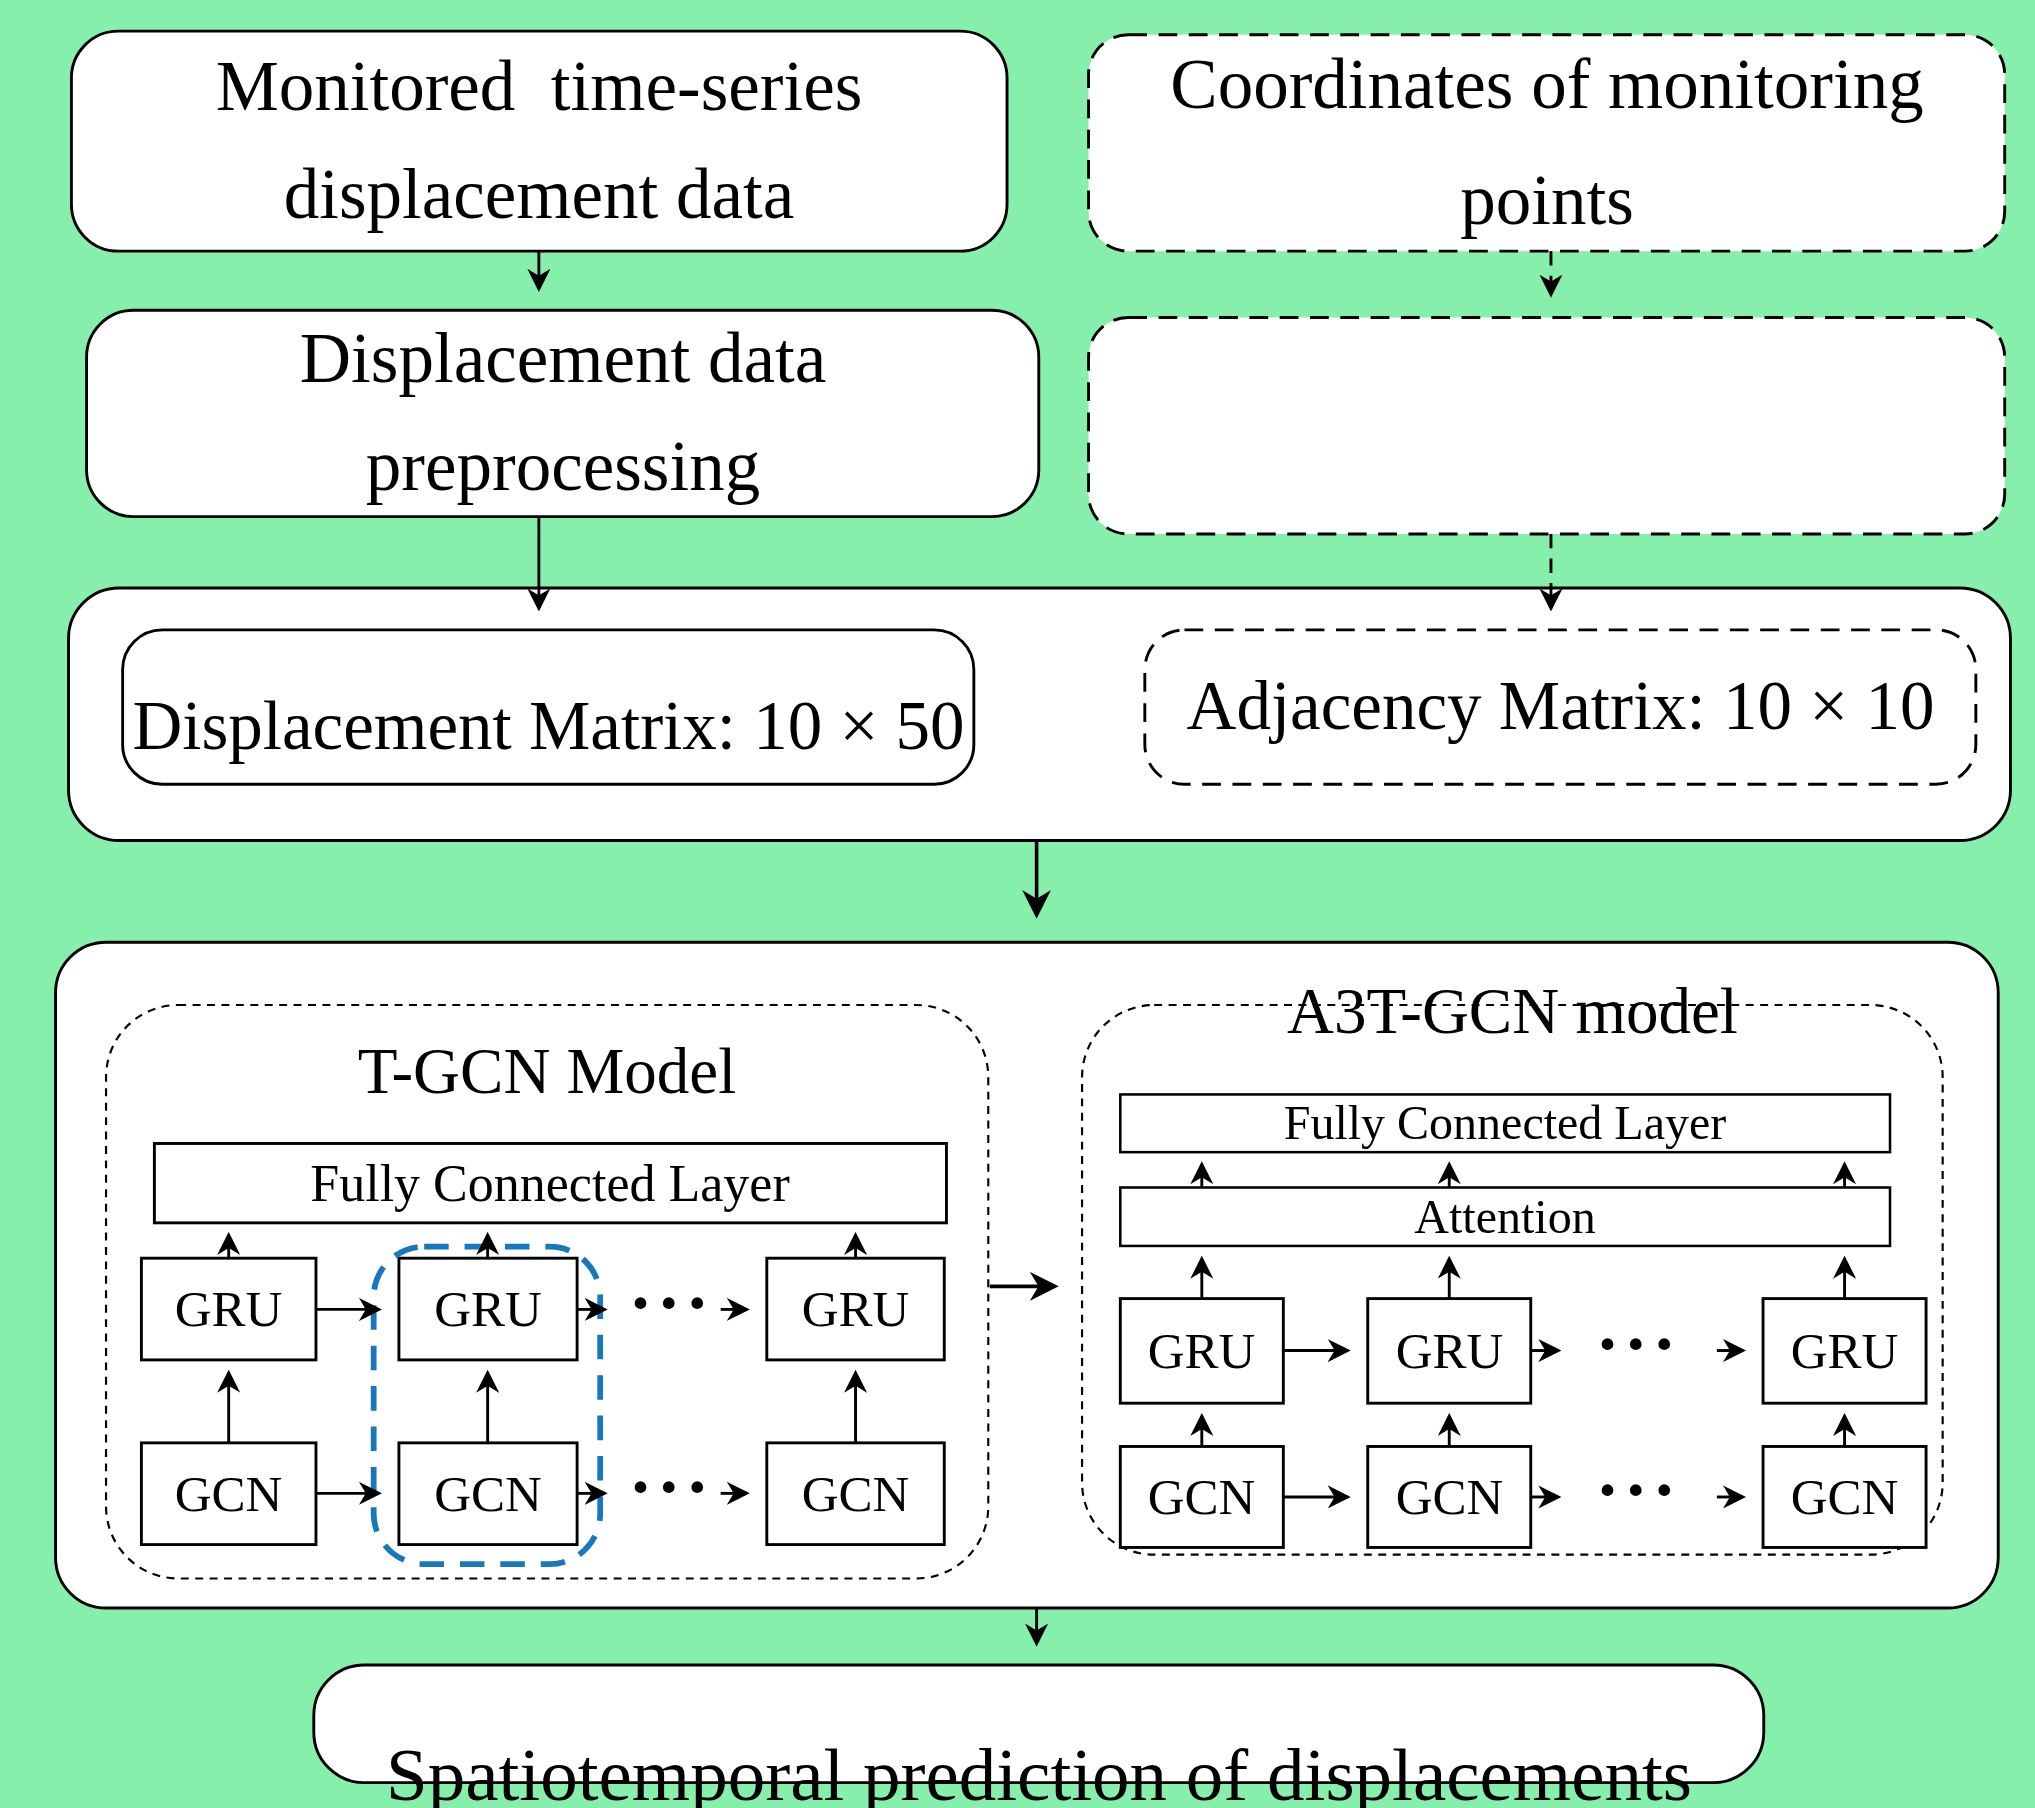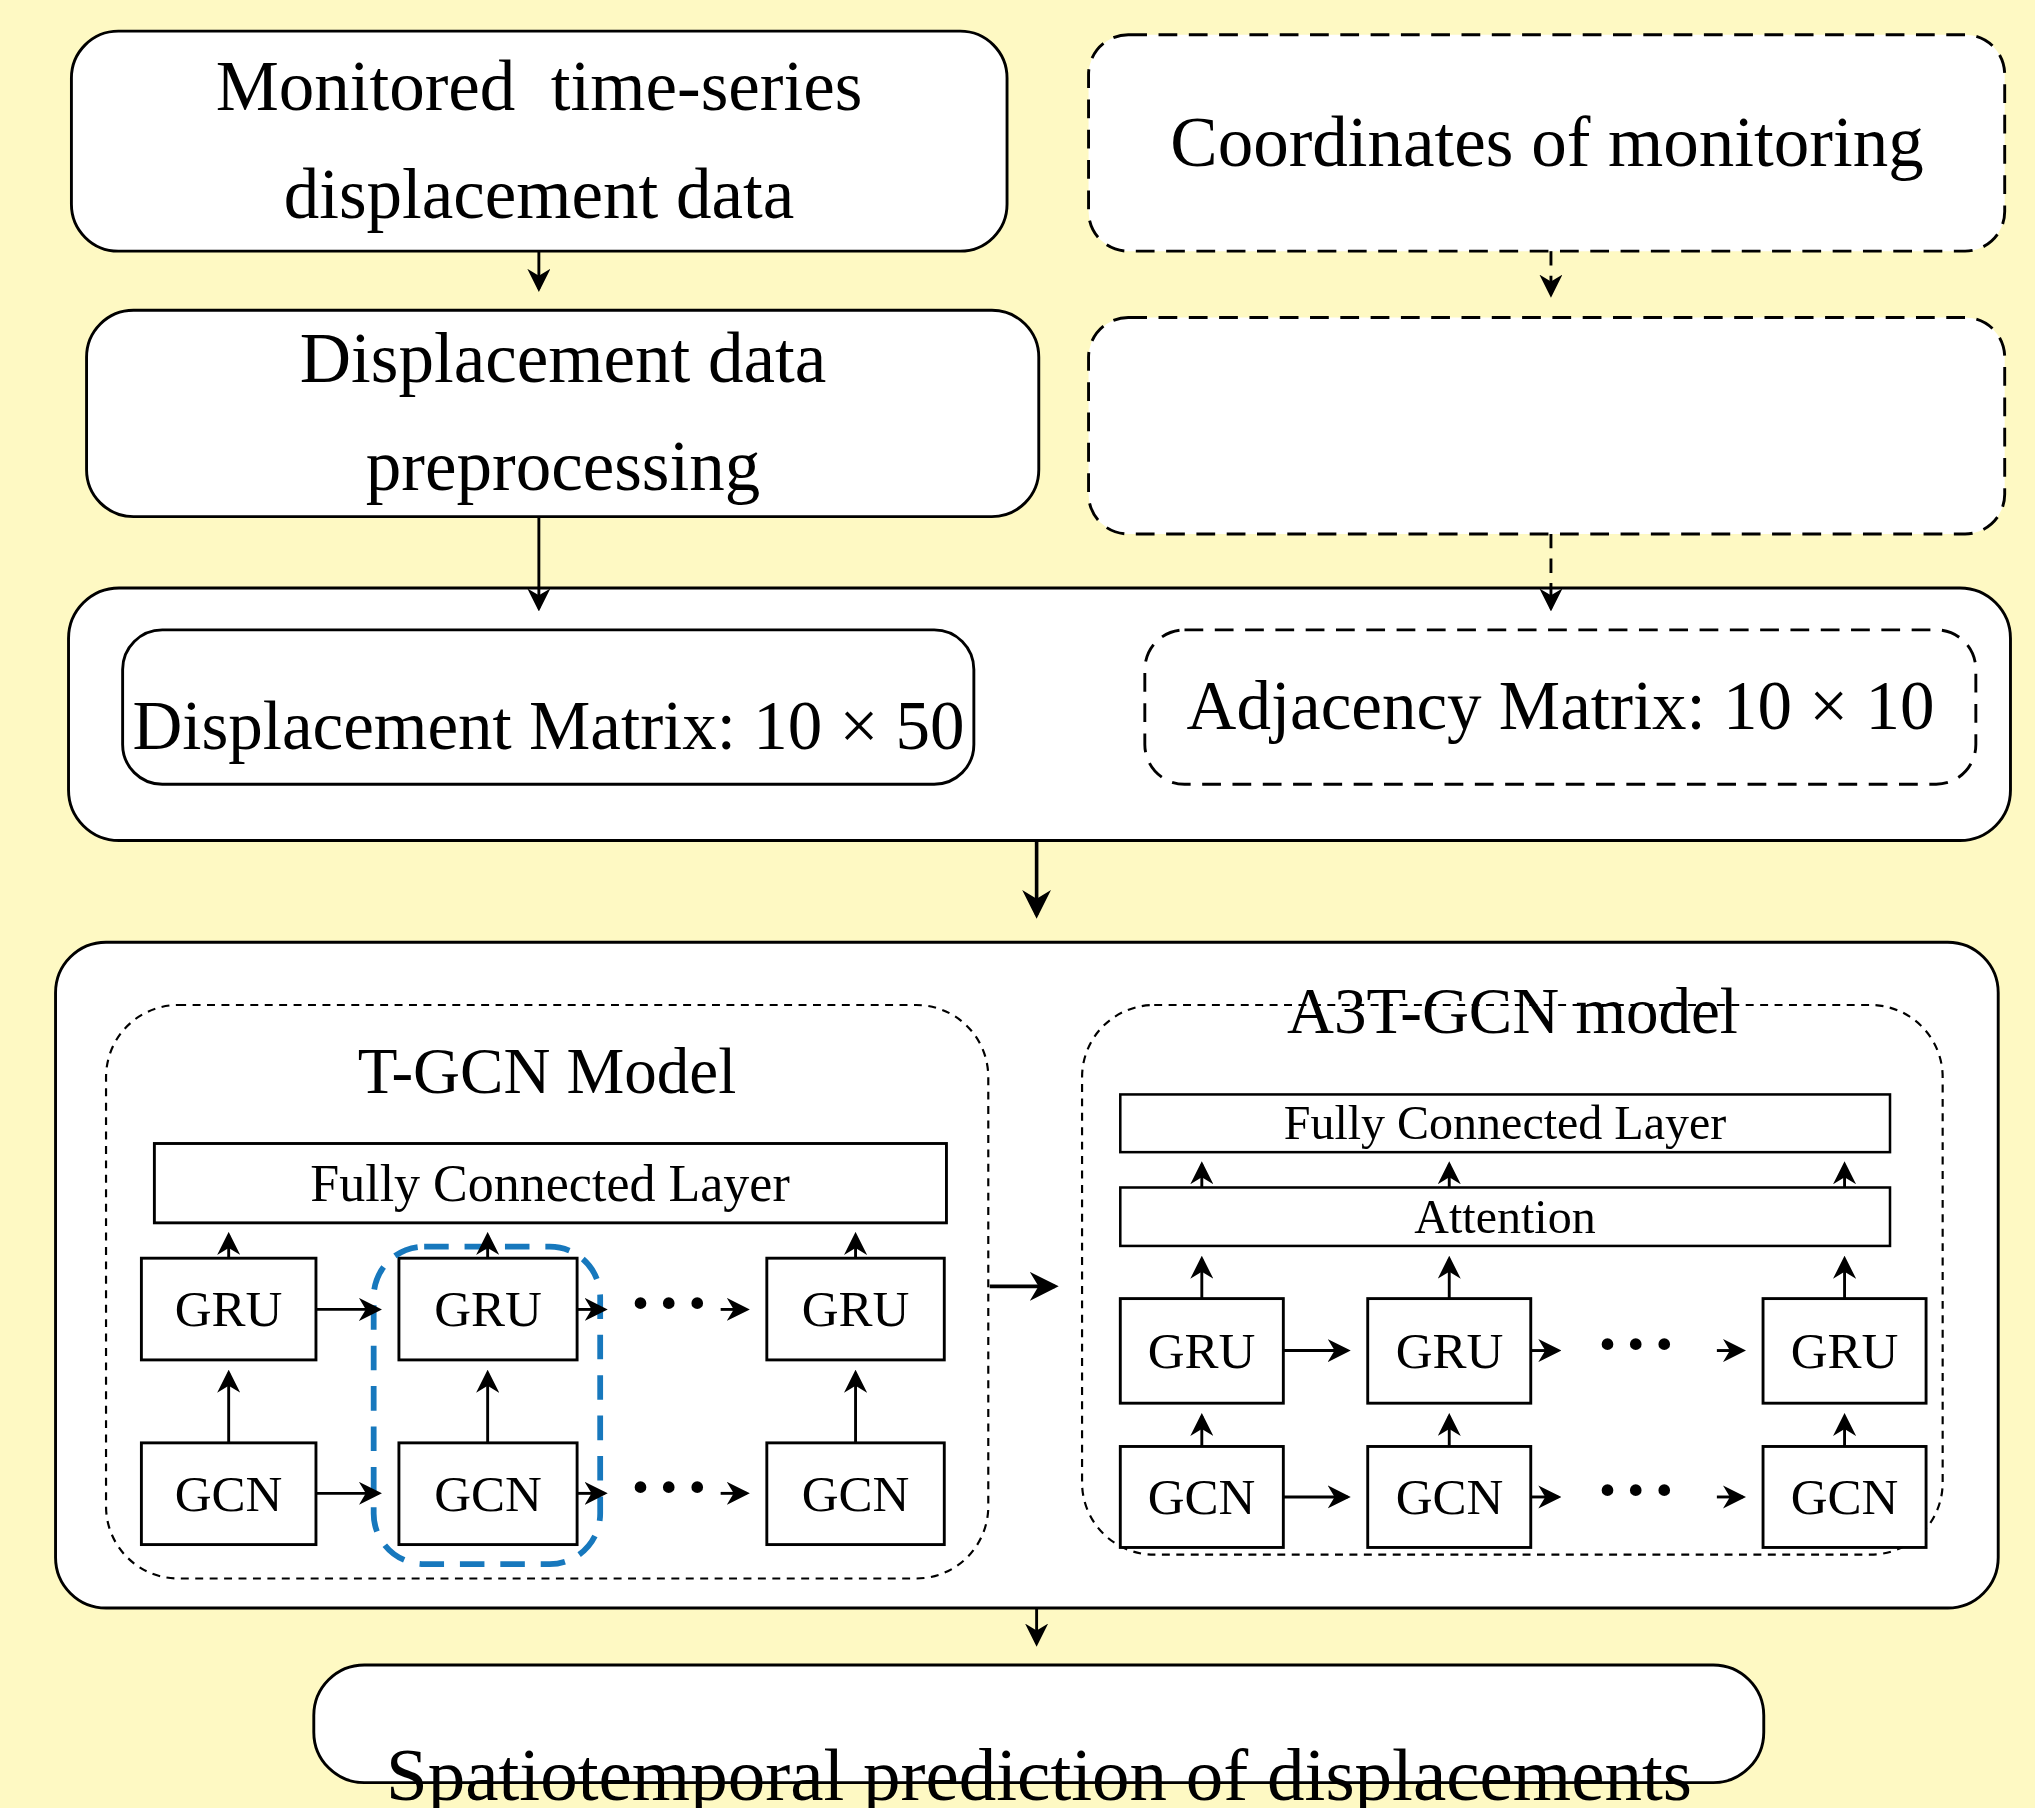--- a/index.html
+++ b/index.html
@@ -3,21 +3,21 @@
 <meta charset="utf-8">
 <style>
   :root { --unit-blue: #1778bd; --ink: #000000; }
   * { box-sizing: border-box; margin: 0; padding: 0; }
   body {
     width: 2035px; height: 1808px;
     background: #ffffff;
     font-family: "Liberation Serif", "DejaVu Serif", serif;
     color: var(--ink);
   }
-  .canvas { position: relative; width: 2035px; height: 1808px; background: #fef9c3; overflow: hidden; }
+  .canvas { position: relative; width: 2035px; height: 1808px; background: #86efac; overflow: hidden; }
   .layer { position: absolute; left: 0; top: 0; }
   .lbl {
     position: absolute; display: flex; flex-direction: column;
     align-items: center; justify-content: center;
     text-align: center; color: var(--ink); line-height: 1.5;
   }
   .lbl span { white-space: pre; }
   .f-big   { font-size: 71px;  line-height: 1.52; }
   .f-mat   { font-size: 69px; }
   .f-title { font-size: 65px; }
@@ -112,20 +112,21 @@
     <path d="M2380,2075 H2416" stroke="#000" stroke-width="4" fill="none" marker-end="url(#ah)"></path>
   </svg>
 
   <div class="lbl f-big" style="left:71px; top:31px; width:936px; height:220px;">
     <span>Monitored  time-series</span>
     <span>displacement data</span>
   </div>
 
   <div class="lbl f-big" style="left:1089px; top:35px; width:916px; height:216px;gap:8px;">
     <span>Coordinates of monitoring</span>
+    <span>points</span>
   </div>
 
   <div class="lbl f-big" style="left:87px; top:310px; width:952px; height:206px;">
     <span>Displacement data</span>
     <span>preprocessing</span>
   </div>
 
   <div class="lbl f-big" style="left:1089px; top:317px; width:916px; height:216px;">
   </div>
 

